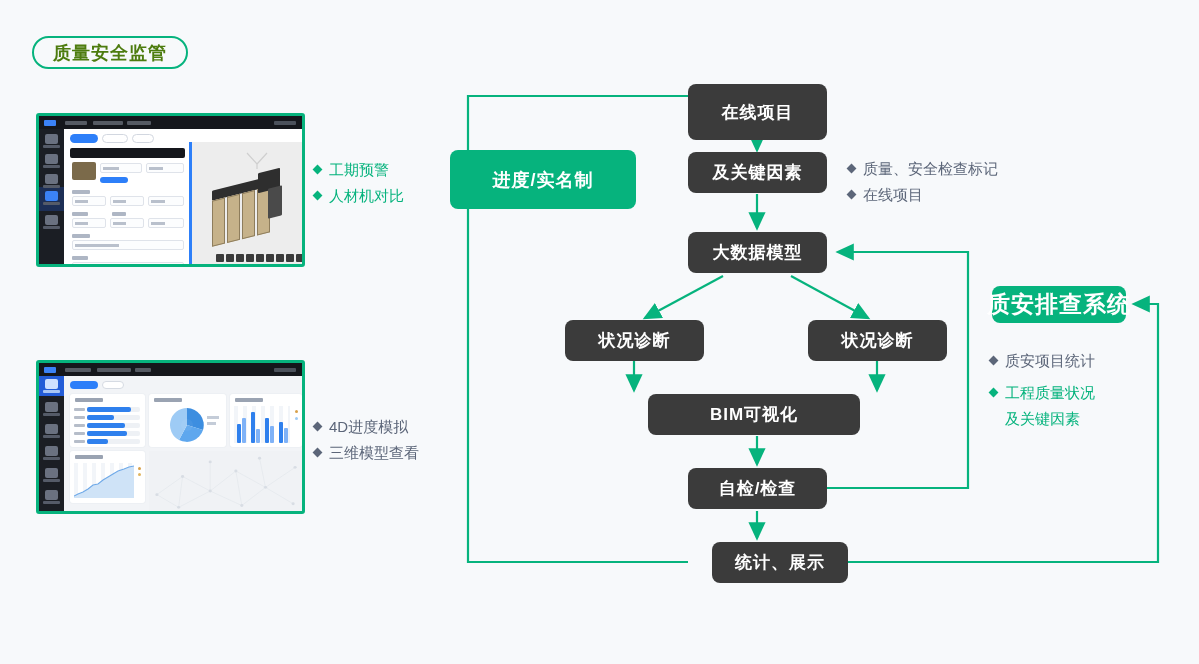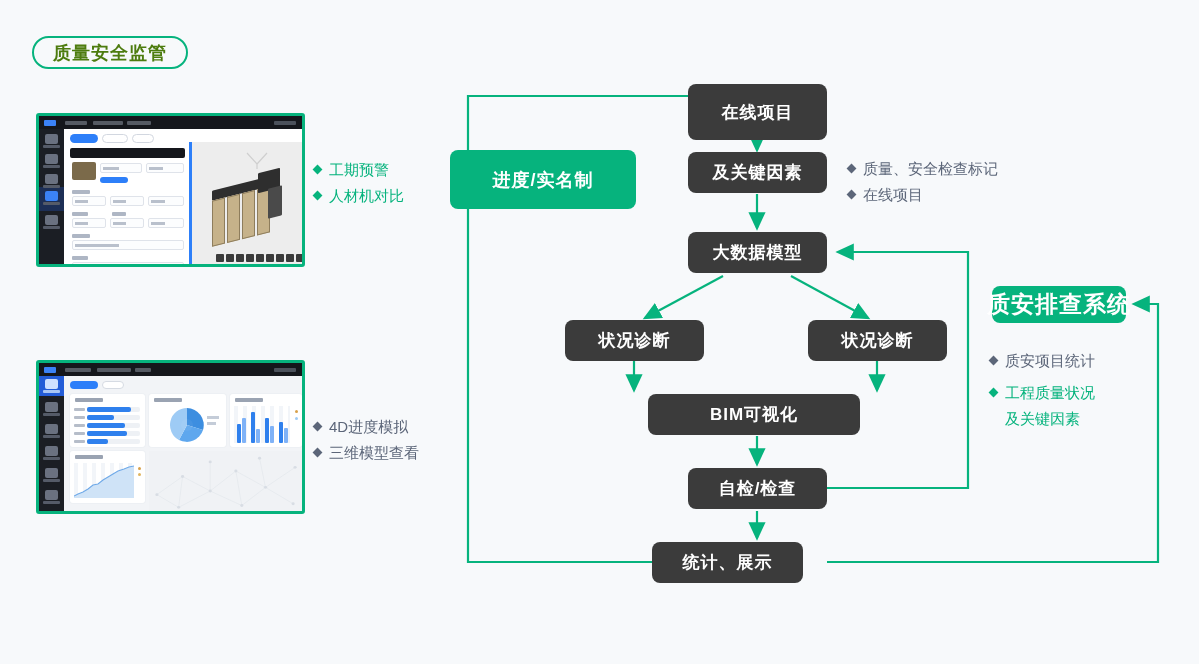--- a/index.html
+++ b/index.html
@@ -193,21 +193,21 @@
   </div>
 
   <div class="node" style="left:648px;top:394px;width:212px;height:41px;">
     <span>BIM可视化</span>
   </div>
 
   <div class="node" style="left:688px;top:468px;width:139px;height:41px;">
     <span>自检/检查</span>
   </div>
 
-  <div class="node" style="left:652px;top:542px;width:151px;height:41px;">
+  <div class="node" style="left:712px;top:542px;width:136px;height:41px;">
     <span>统计、展示</span>
   </div>
 
   <div class="bullets green" style="left:314px;top:157px;">
     <div class="row">
       <span class="dia"></span>
       <span>工期预警</span>
     </div>
     <div class="row">
       <span class="dia"></span>

